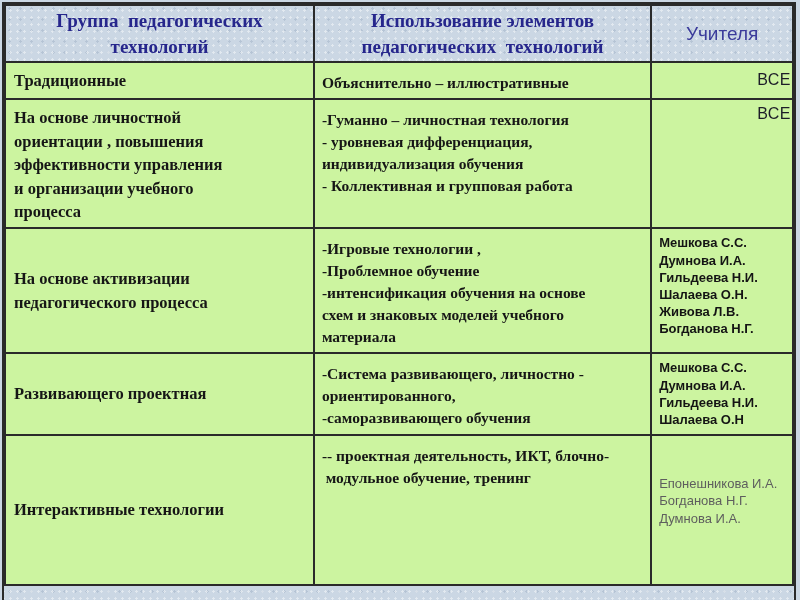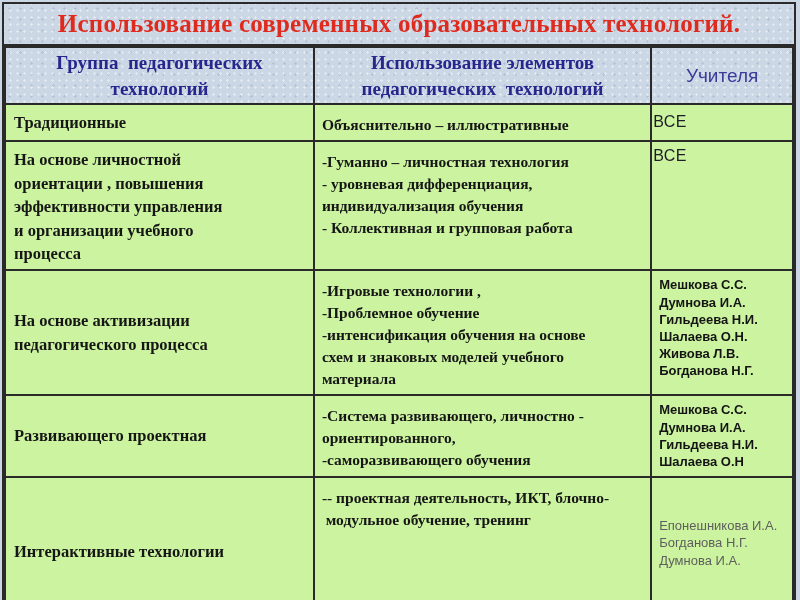--- a/index.html
+++ b/index.html
@@ -78,21 +78,21 @@
   td.c-teachers{
     font-family:"Liberation Sans","DejaVu Sans",sans-serif;
     font-size:13px;font-weight:bold;color:#141414;
     line-height:1.32;
     vertical-align:top;
     padding:5px 2px 6px 7px;
   }
   td.c-all{
     font-family:"Liberation Sans","DejaVu Sans",sans-serif;
     font-size:16px;font-weight:normal;color:#1d1d28;
-    text-align:left;vertical-align:top;
+    text-align:right;vertical-align:top;
     letter-spacing:0.5px;
     padding-top:5px;
   }
   tr.r1{height:33px;}
   tr.r1 td.c-all{vertical-align:middle;padding-top:0;}
   tr.r2{height:128px;}
   tr.r3{height:112px;}
   tr.r4{height:79px;}
   tr.r5{height:70px;}
   tr.r6{height:88px;}
@@ -101,21 +101,20 @@
     font-weight:normal;color:#5e5e5e;
     white-space:pre-wrap;
   }
 </style>
 </head>
 <body>
 
 <div class="slide">
   <div class="frame">
 
-    <div class="title-bar">Использование современных образовательных технологий.</div>
 
     <table class="tech">
       <colgroup>
           <col class="c1">
           <col class="c2">
           <col class="c3">
         </colgroup>
       <thead>
         <tr class="r-head">
           <th class="h-serif">Группа  педагогических

